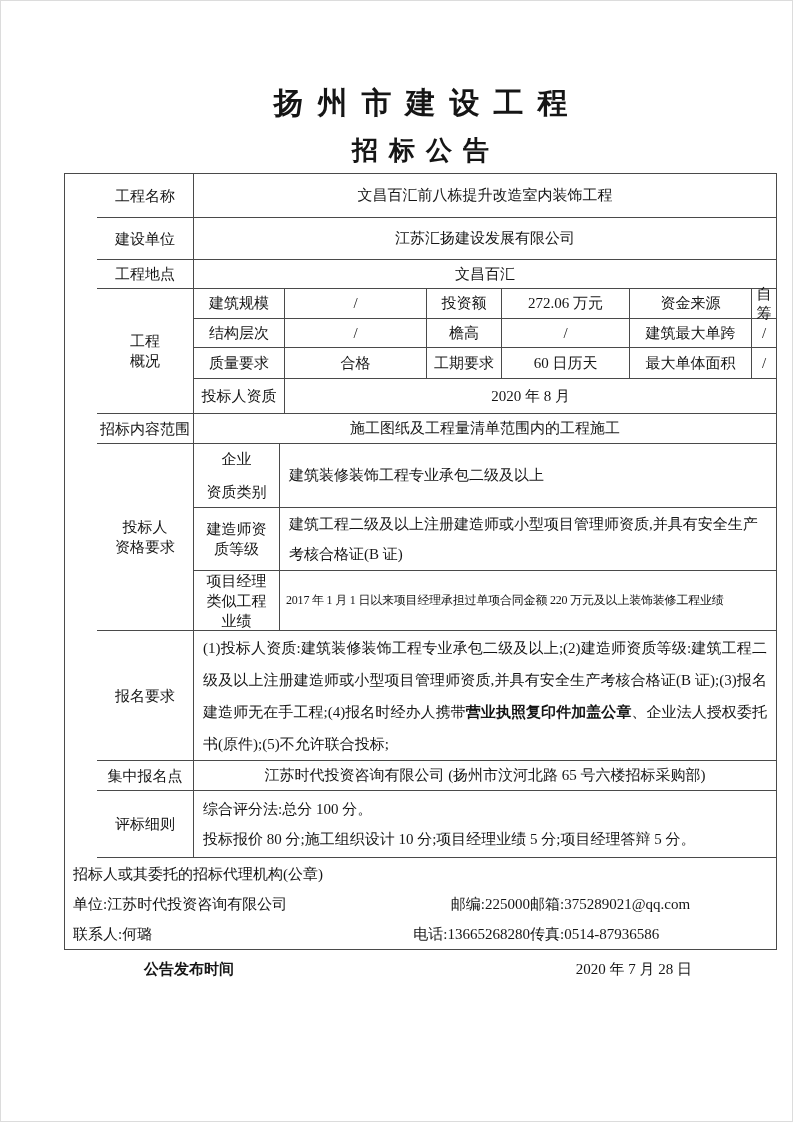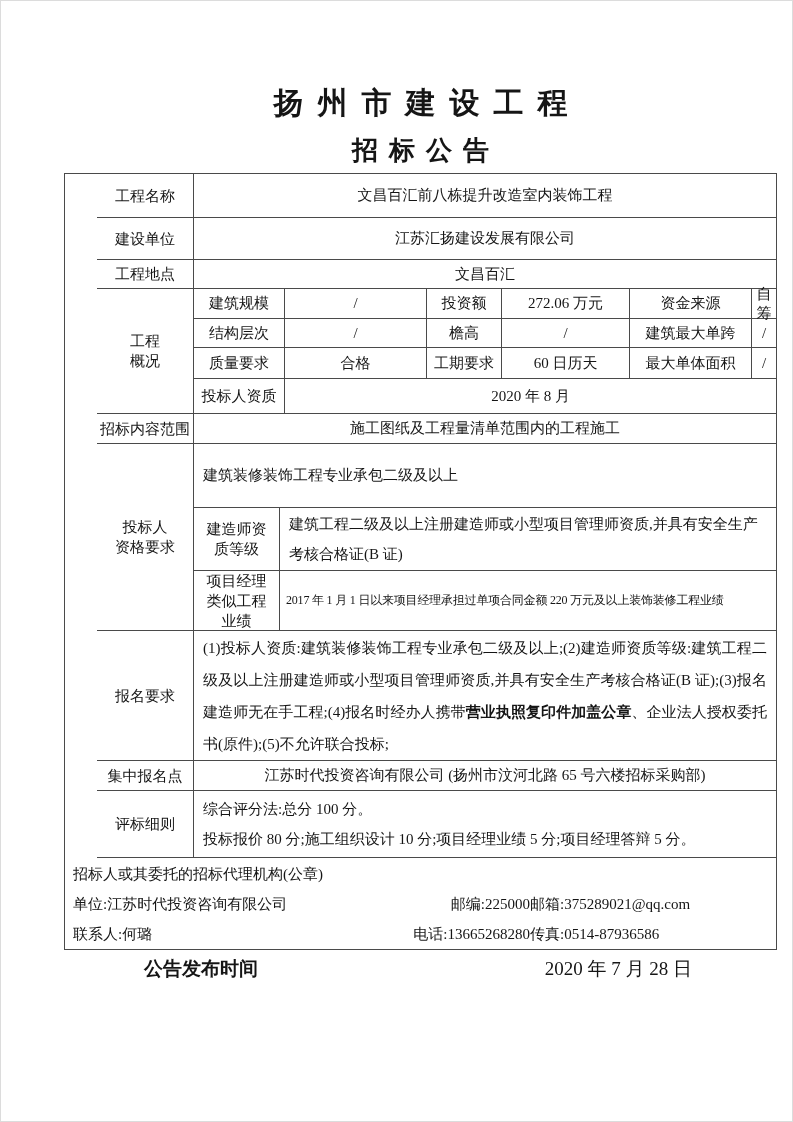--- a/index.html
+++ b/index.html
@@ -57,21 +57,21 @@
   .flexline { display:flex; }
   .aw1 { width:287px; } .aw2 { width:170px;text-align:right; }
   
   .rh44{height:44px} .rh42{height:42px} .rh29{height:29px} .rh125{height:125px}
   .rh30{height:30px} .rh187{height:187px} .rh130{height:130px} .rh34{height:34px}
   .rh67{height:67px} .rh92{height:92px}
   .sh30{height:30px} .sh29{height:29px} .sh31{height:31px} .sh35{height:35px}
   .sh64{height:64px} .sh63{height:63px} .sh60{height:60px}
   .footer {
     width:713px; margin:8px auto 0; display:flex; align-items:center;
-    font-size:19px; line-height:22px;
+    font-size:15px; line-height:22px;
   }
   .flabel { font-weight:bold; margin-left:80px; }
   .fdate  { margin-left:auto; margin-right:85px; }
   b { font-weight:bold; }
 </style>
 </head>
 <body>
 
 <div class="page">
 
@@ -137,20 +137,24 @@
       <div class="cell val">施工图纸及工程量清单范围内的工程施工</div>
     </div>
 
     <div class="tr rh187">
       <div class="cell lab lab2">
         <span>投标人</span>
         <span>资格要求</span>
       </div>
       <div class="sub">
         <div class="srow sh64">
+          <div class="cell k2 gapwide">
+            <span>企业</span>
+            <span>资质类别</span>
+          </div>
           <div class="cell cont">建筑装修装饰工程专业承包二级及以上</div>
         </div>
         <div class="srow sh63">
           <div class="cell k2 gaptight">
             <span>建造师资</span>
             <span>质等级</span>
           </div>
           <div class="cell cont lh30">建筑工程二级及以上注册建造师或小型项目管理师资质,并具有安全生产考核合格证(B 证)</div>
         </div>
         <div class="srow sh60">

